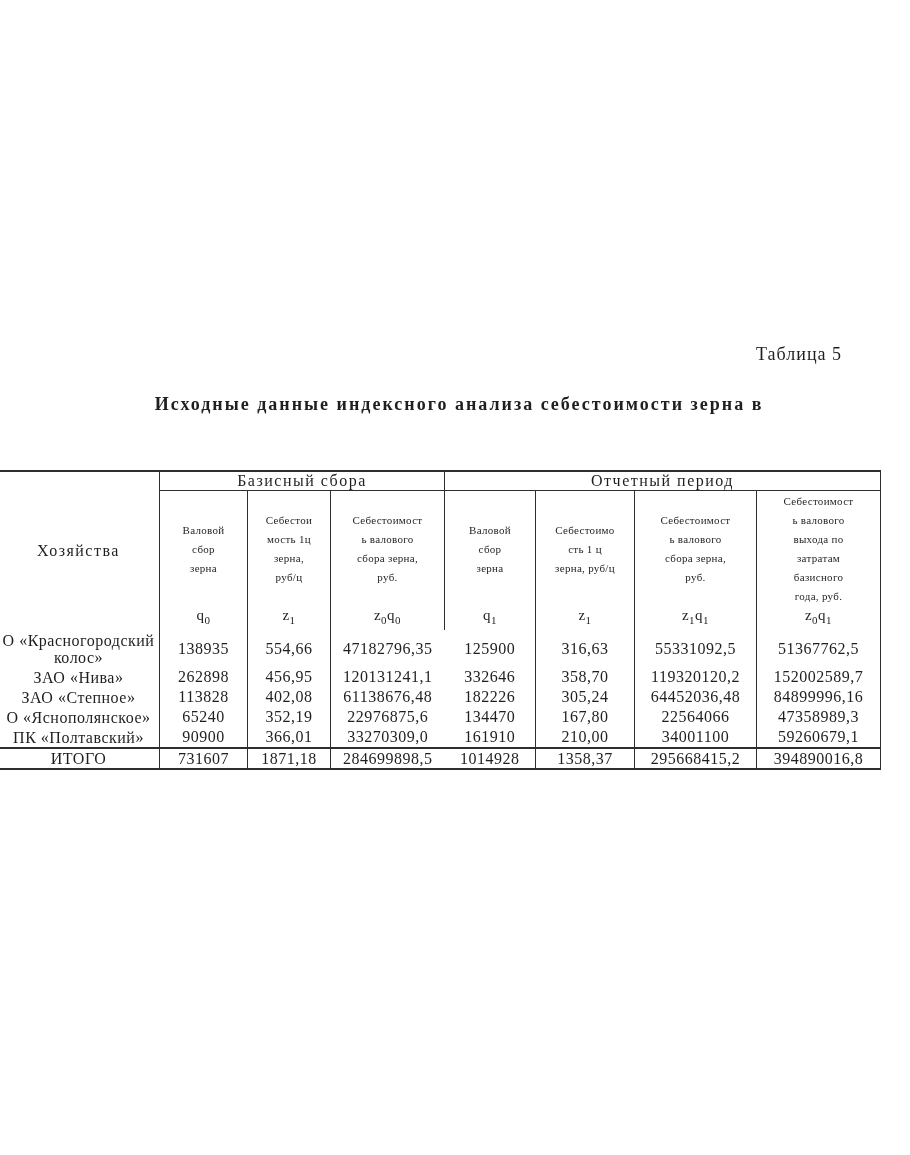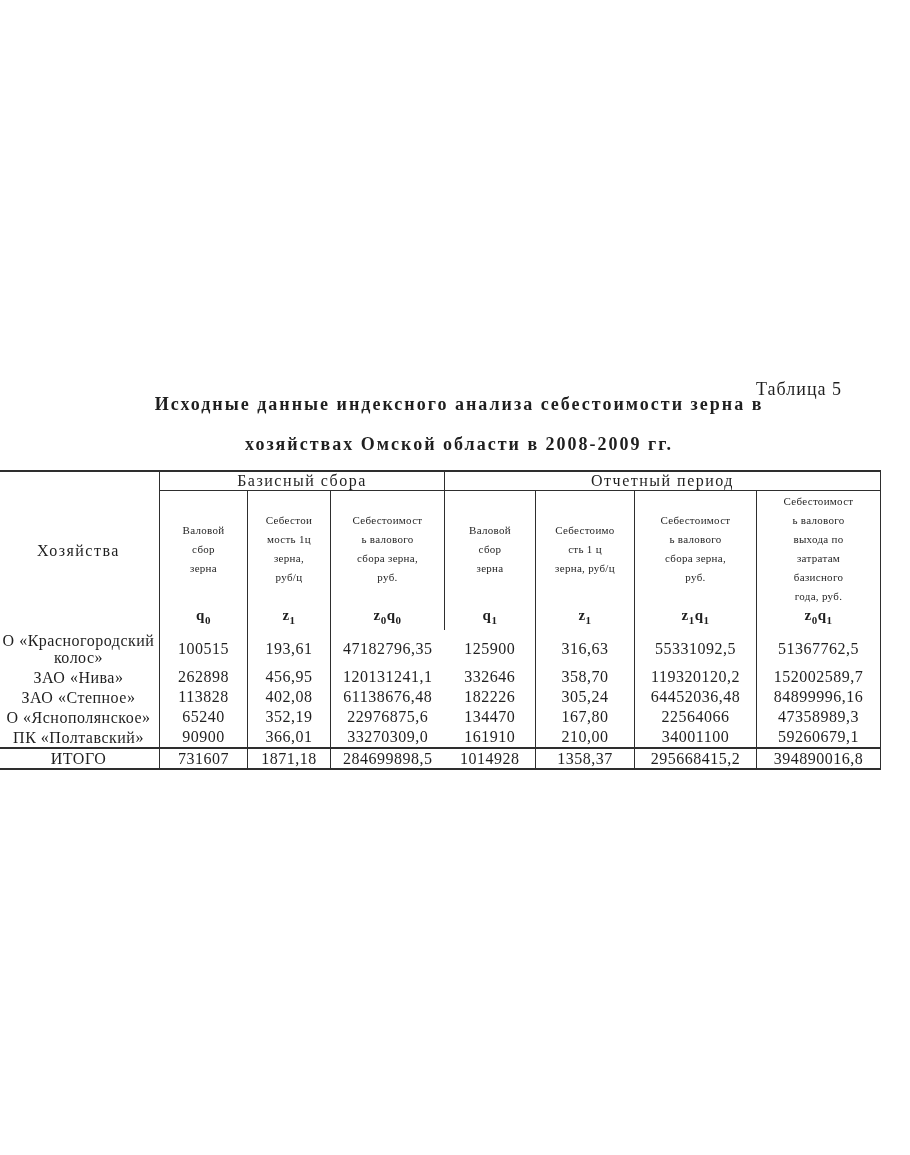--- a/index.html
+++ b/index.html
@@ -6,21 +6,21 @@
   body {
     width:910px; height:1155px;
     background:#ffffff;
     position:relative;
     overflow:hidden;
     font-family:"Liberation Serif","DejaVu Serif",serif;
     color:#1f1f1f;
   }
   .caption {
     position:absolute; top:344px; right:68px;
-    font-size:18px; letter-spacing:1px;margin-top:35px;
+    font-size:18px; letter-spacing:1px;
   }
   .doc-title {
     position:absolute; top:384px; left:8px; right:0;
     text-align:center; font-weight:bold;
     font-size:18px; letter-spacing:2px; line-height:40px;
   }
   .table-wrap { position:absolute; top:470px; left:-3px; }
   table.grid {
     border-collapse:collapse; table-layout:fixed;
     width:883px;
@@ -32,38 +32,37 @@
     font-size:16px; letter-spacing:0.5px;
   }
   tr.band td { border-top:2px solid #2e2e2e; height:18px; font-size:16px; letter-spacing:1.5px; }
   td.orgcell { border-top:2px solid #2e2e2e; border-bottom:hidden; font-size:16px; padding-bottom:14px; }
   td.hcell { border-bottom:hidden; height:139px; }
   .hwrap { height:139px; display:flex; flex-direction:column; align-items:center; }
   .htitle {
     flex:1; display:flex; align-items:center; justify-content:center;
     white-space:pre-line; font-size:11px; line-height:19px; letter-spacing:0.3px;
   }
-  .hsym { height:23px; font-size:15px;font-weight:bold; }
+  .hsym { height:23px; font-size:15px; }
   .hsym sub, td sub { font-size:11px; }
   tr.data td { border-top:hidden; }
   tr.data td.c4, tr.total td.c4 { border-right:hidden; }
   tr.data td.c5, tr.total td.c5 { border-left:hidden; }
   tr.r1 td { height:37px; }
   tr.rn td { height:20px; }
   tr.total td { border-top:2px solid #2e2e2e; border-bottom:2px solid #2e2e2e; height:19px; }
   td.name { padding:0 2px; line-height:17px; }
 </style>
 </head>
 <body>
 
 <div class="caption">Таблица 5</div>
 
 <div class="doc-title">
   <div>Исходные данные индексного анализа себестоимости зерна в</div>
-  <div>хозяйствах Омской области в 2008-2009 гг.</div>
 </div>
 
 <div class="table-wrap">
 <table class="grid">
   <colgroup>
     <col style="width:162px">
         <col style="width:88px">
         <col style="width:83px">
         <col style="width:114px">
     <col style="width:91px">
@@ -137,22 +136,22 @@
 затратам
 базисного
 года, руб.</div>
       <div class="hsym">z<sub>0</sub>q<sub>1</sub></div>
             </div>
     </td>
   </tr>
 
   <tr class="data r1">
     <td class="name">О «Красногородский колос»</td>
-    <td>100515</td>
-    <td>193,61</td>
+    <td>138935</td>
+    <td>554,66</td>
     <td class="c4">47182796,35</td>
     <td class="c5">125900</td>
     <td>316,63</td>
     <td>55331092,5</td>
     <td>51367762,5</td>
   </tr>
   <tr class="data rn">
     <td class="name">ЗАО «Нива»</td>
     <td>262898</td>
     <td>456,95</td>

